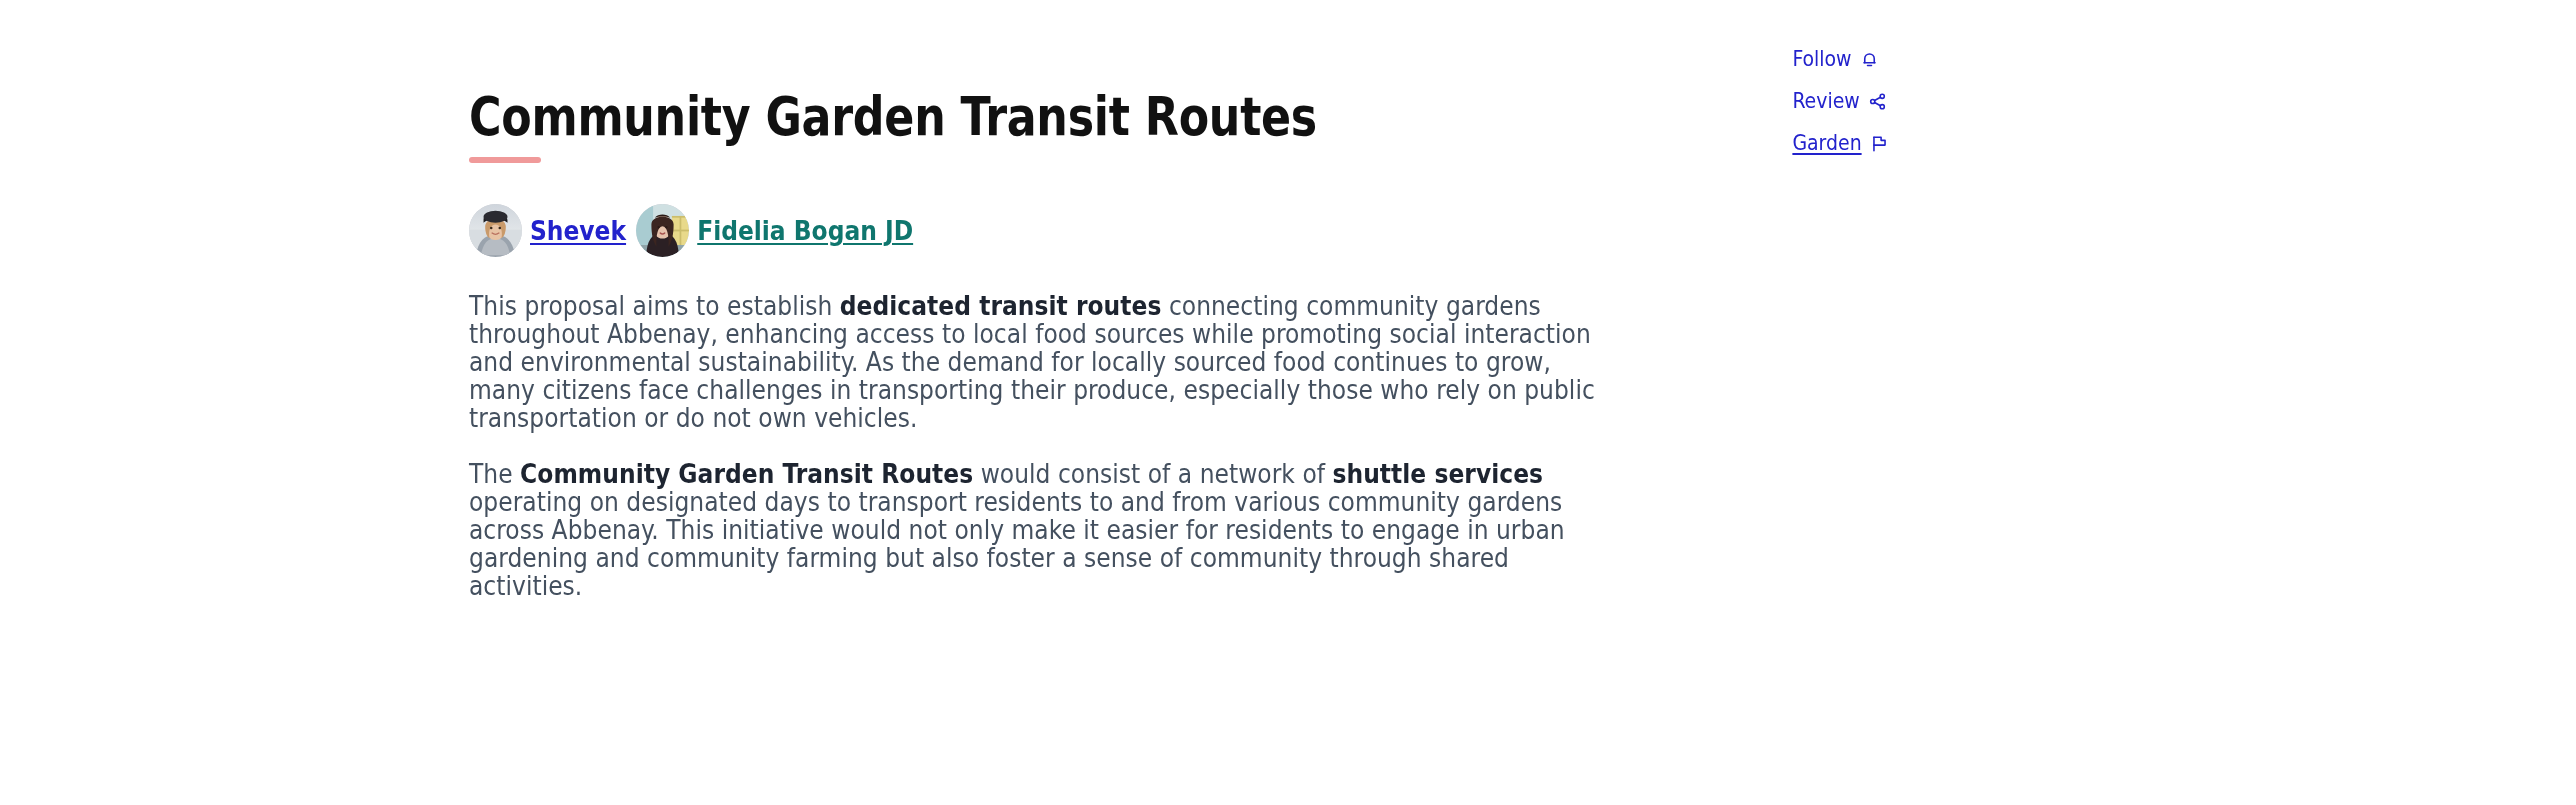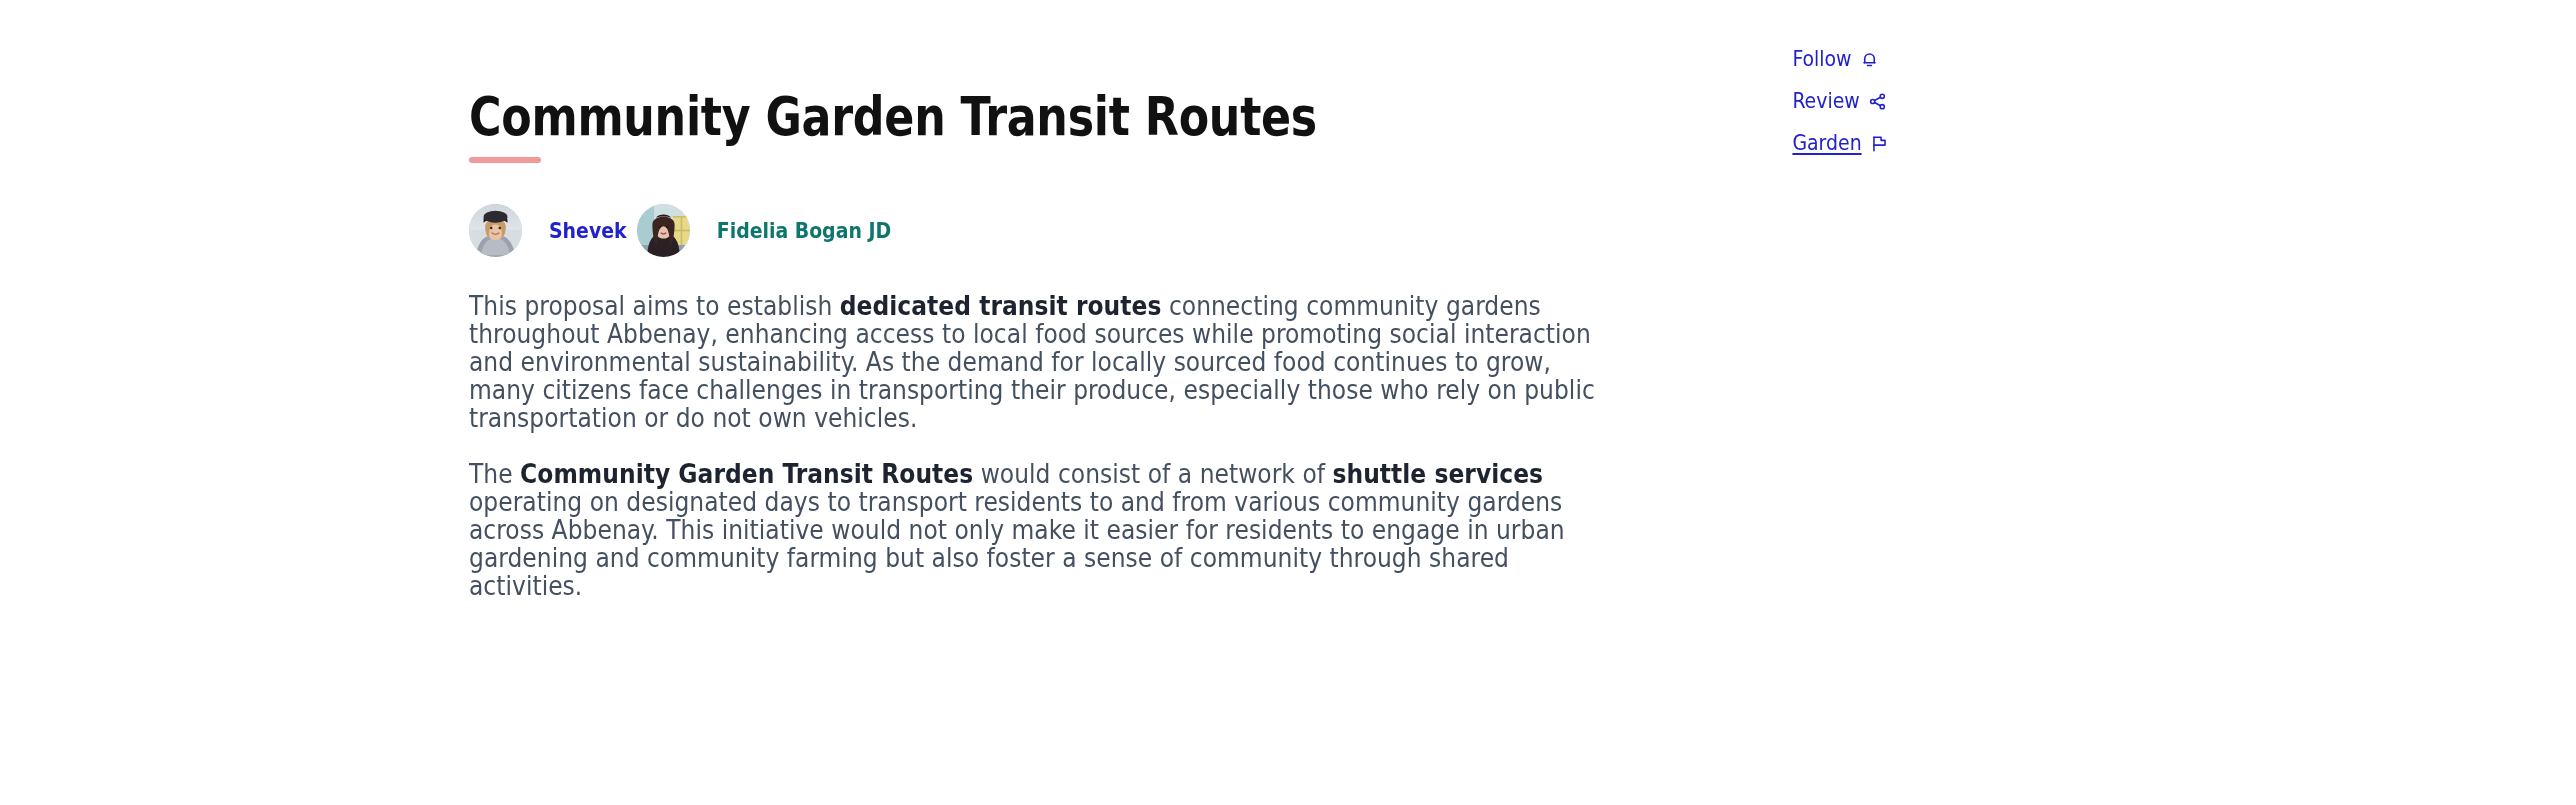--- a/index.html
+++ b/index.html
@@ -71,25 +71,26 @@
     overflow: hidden;
     flex: 0 0 auto;
     position: relative;
     background: #c9ccd2;
   }
   .avatar svg { display: block; width: 100%; height: 100%; }
 
   .author-name {
     font-family: "DejaVu Sans Condensed", "Liberation Sans Narrow", "Liberation Sans", sans-serif;
     font-weight: 700;
-    font-size: 21px;
+    font-size: 26px;
     color: #2222cc;
+    text-decoration: underline;
     text-underline-offset: 2.6px;
     text-decoration-thickness: 1.7px;
-    margin-left: 27px;
+    margin-left: 8px;
     white-space: nowrap;
     cursor: pointer;
   }
 
   
   .body-copy {
     margin-top: 34px;
     width: 1150px;
   }
   .body-copy p {

